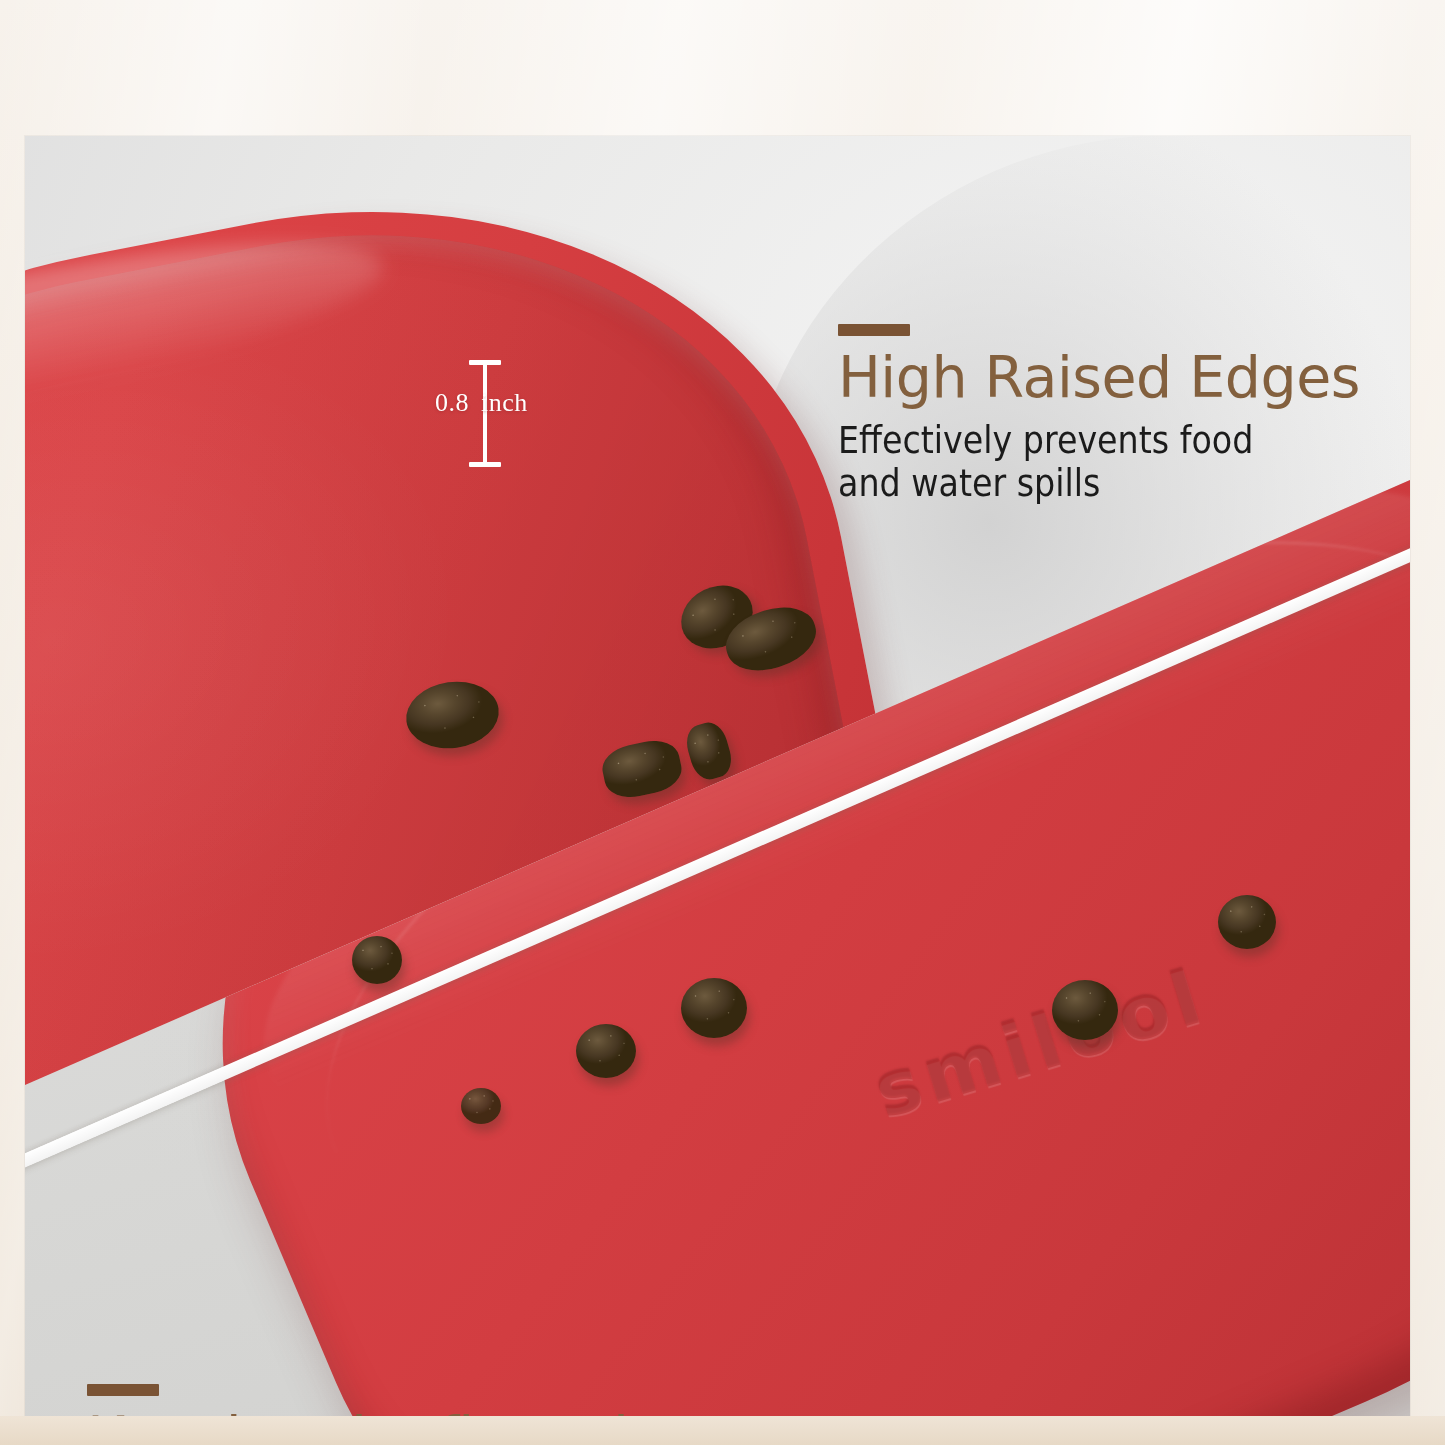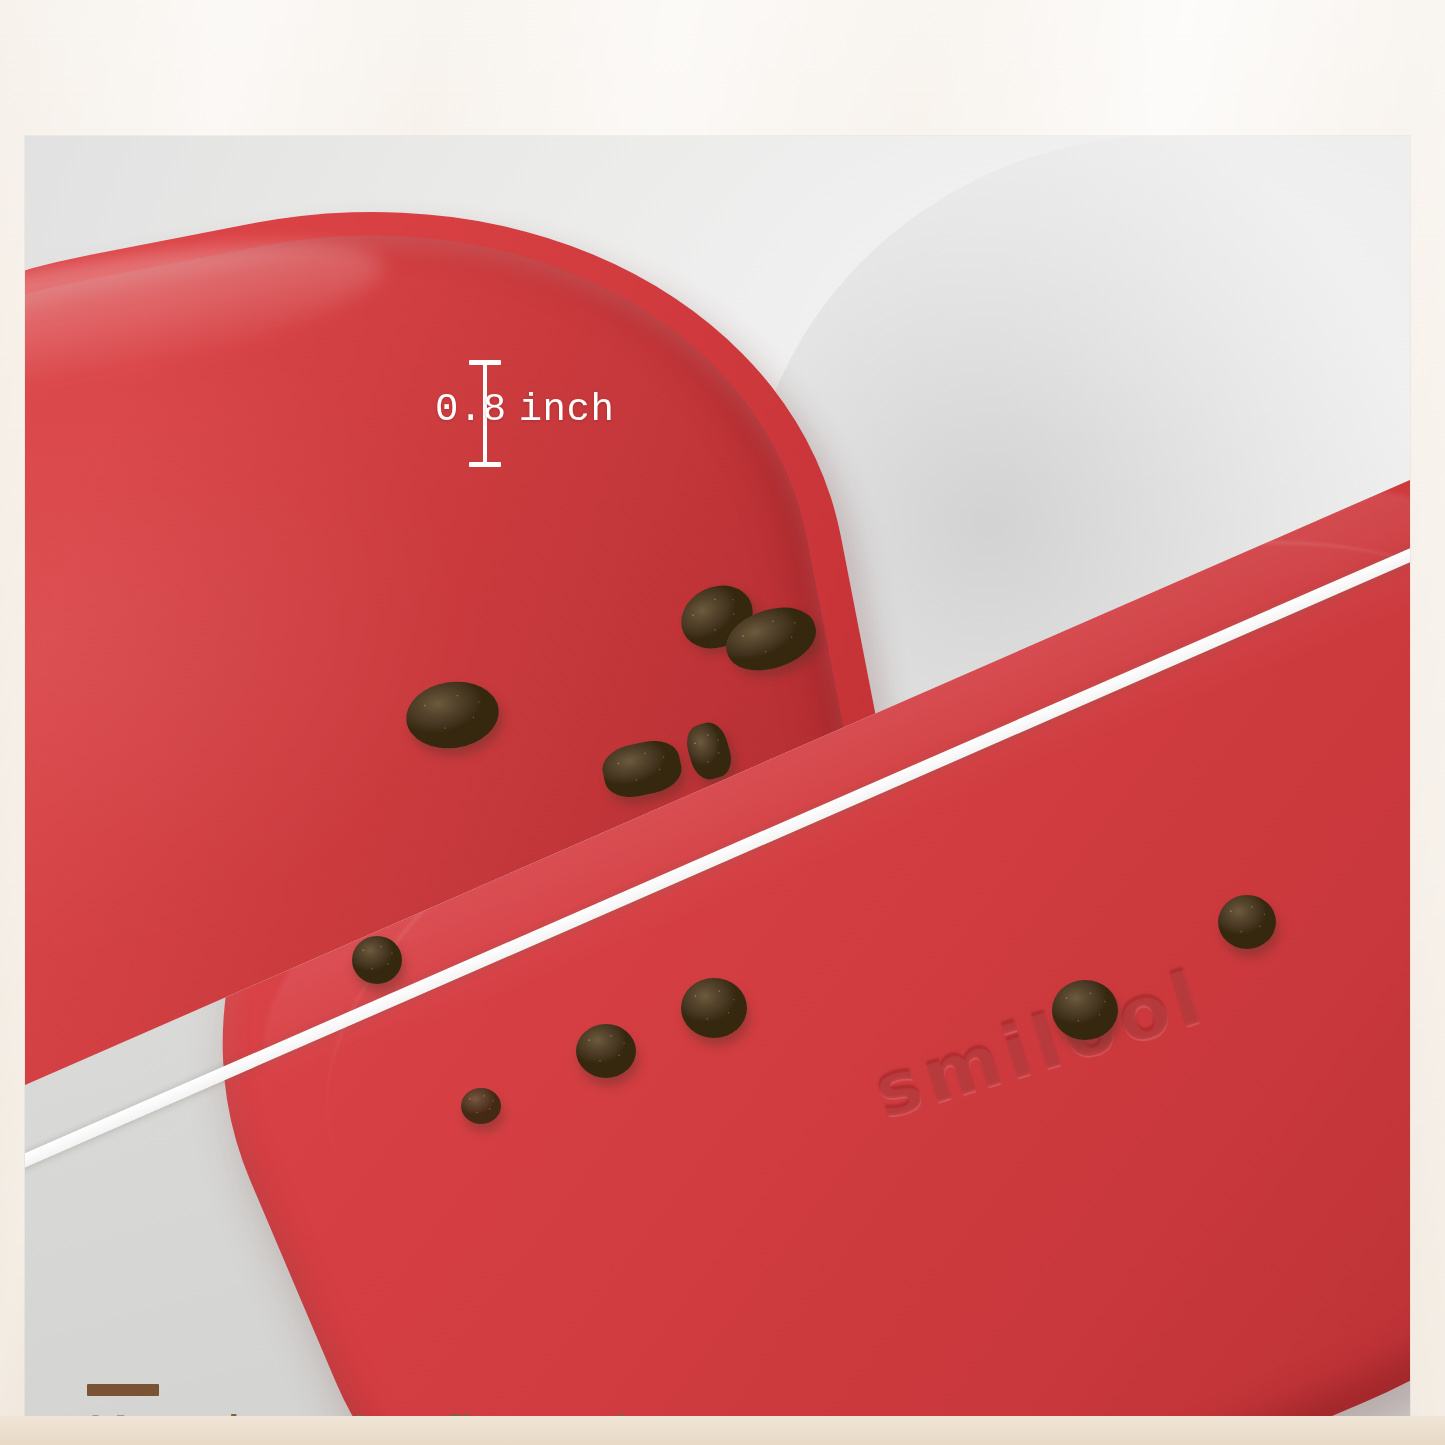--- a/index.html
+++ b/index.html
@@ -122,21 +122,21 @@
   
   .dim{
     position:absolute; left:440px; top:222px; width:40px; height:110px;
   }
   .dim .bar{ position:absolute; left:18px; top:6px; width:4px; height:100px; background:#ffffff; }
   .dim .cap{ position:absolute; left:4px; width:32px; height:5px; background:#ffffff; border-radius:1px; }
   .dim .cap.top{ top:2px; }
   .dim .cap.bot{ top:104px; }
   .dim-label{
     position:absolute; left:410px; top:252px;
-    color:#ffffff; font-size:39px; font-family:Liberation Mono, monospace;
+    color:#ffffff; font-size:26px; font-family:Liberation Serif, serif;
     letter-spacing:.5px; white-space:nowrap;
     text-shadow:0 1px 3px rgba(120,30,30,.35);
   }
   .dim-label .num{ margin-right:12px; }
   .bottom-clip{
     position:absolute; inset:0;
     clip-path: polygon(0 949px, 1385px 344px, 1385px 1280px, 0 1280px);
     background:
       linear-gradient(165deg,#e6e6e5 0%,#dededd 35%,#d7d7d5 65%,#d0d0ce 100%);
     overflow:hidden;
@@ -295,20 +295,28 @@
       <div class="kib" style="left:656px;top:842px;width:66px;height:60px;"></div>
       <div class="kib" style="left:1027px;top:844px;width:66px;height:60px;"></div>
       <div class="kib" style="left:1193px;top:759px;width:58px;height:54px;"></div>
       <div class="kib" style="left:436px;top:952px;width:40px;height:36px;opacity:.9;"></div>
     </div>
 
     <div class="divider">
       <div class="line"></div>
     </div>
 
+    <div class="callout callout-top">
+      <div class="dash"></div>
+      <div class="head">High Raised Edges</div>
+      <div class="sub">
+        <div>Effectively prevents food</div>
+        <div>and water spills</div>
+      </div>
+    </div>
 
     <div class="callout callout-bottom">
       <div class="dash"></div>
       <div class="head">Keeping the floor clean</div>
 
     </div>
 
   </div>
 
   <div class="bottom-strip"></div>

